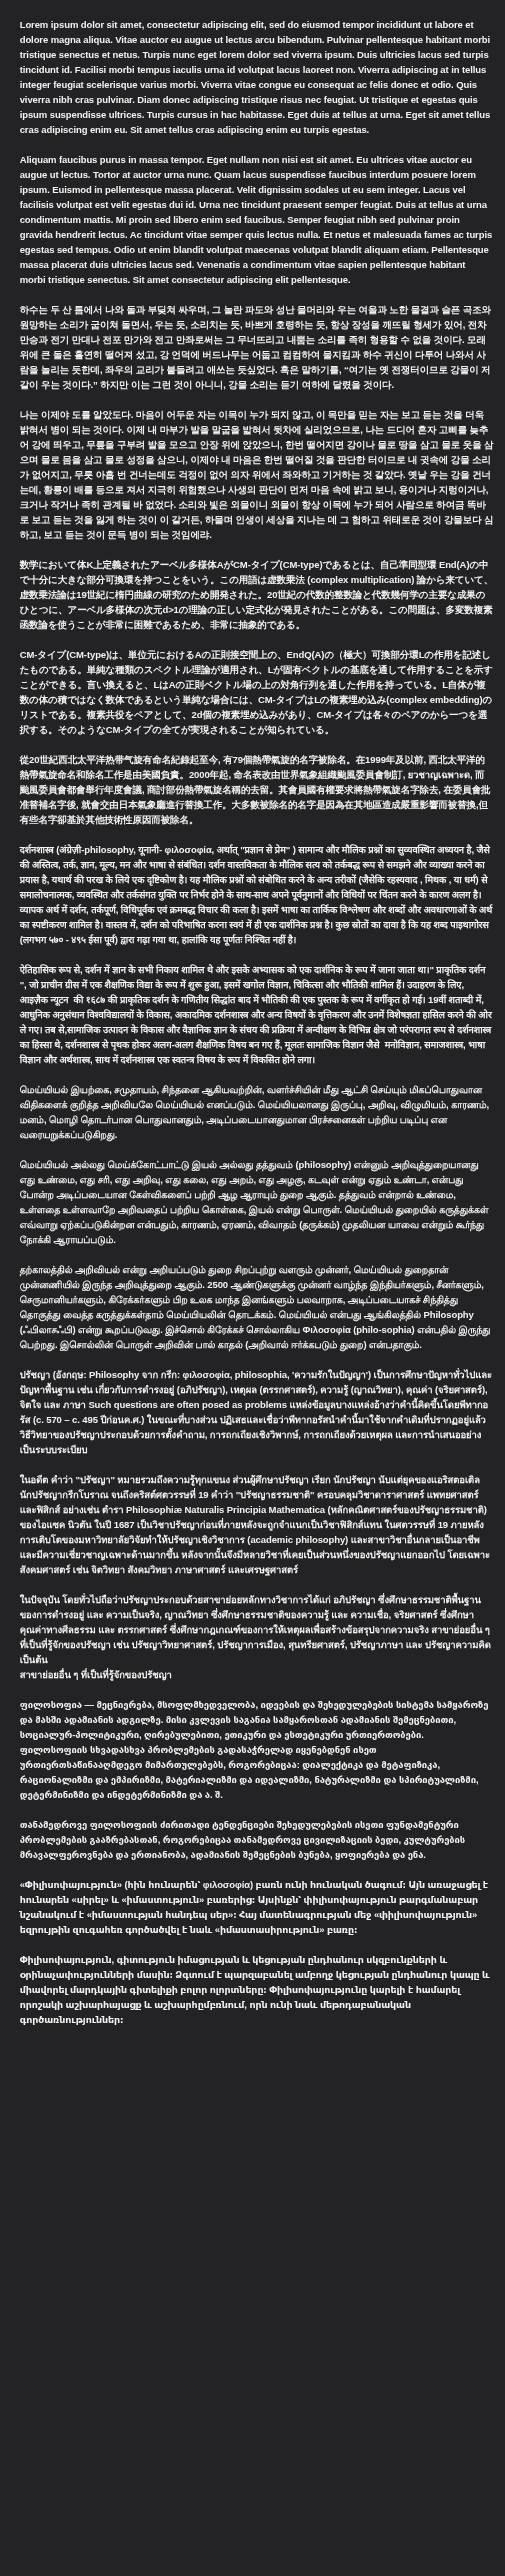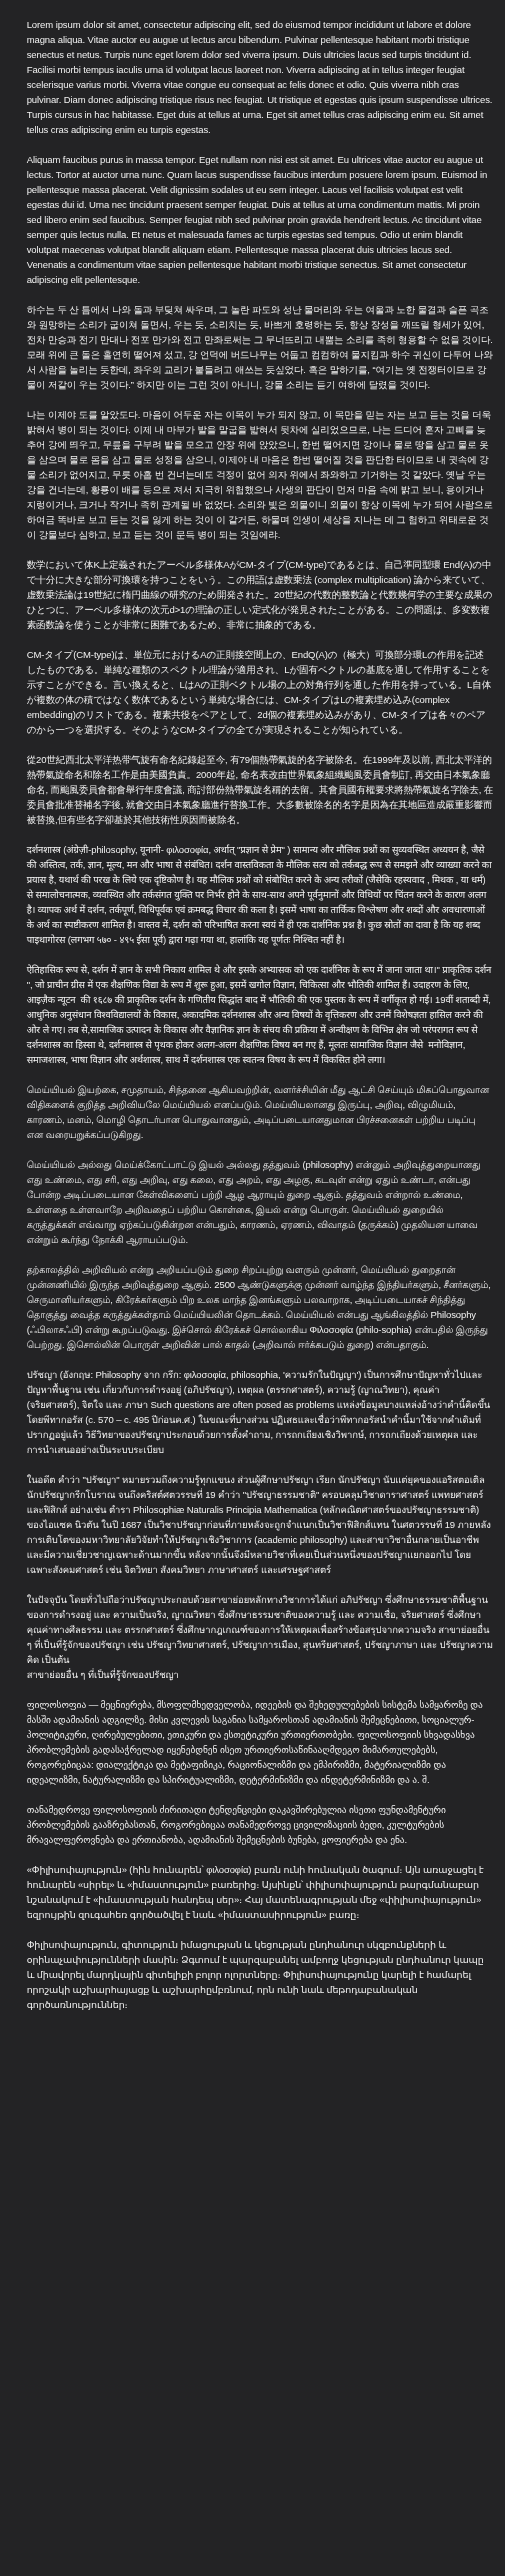--- a/index.html
+++ b/index.html
@@ -16,44 +16,45 @@
     color: #f2f2f2;
     font-family: "Liberation Sans", "DejaVu Sans", sans-serif;
     font-size: 9.5px;
     line-height: 15px;
     padding: 17px 11.4px 0 10.7px;
     overflow: hidden;
     letter-spacing: -0.1px;
     text-align: left;
   }
   .page p {
-    margin: 0 0 15px 16px;
+    margin: 0 0 15px 9px;
     white-space: pre-wrap;
     word-break: normal;
     overflow-wrap: break-word;
+    font-weight: bold;
   }
 </style>
 </head>
 <body>
 
 <main class="page">
   <p lang="en">Lorem ipsum dolor sit amet, consectetur adipiscing elit, sed do eiusmod tempor incididunt ut labore et dolore magna aliqua. Vitae auctor eu augue ut lectus arcu bibendum. Pulvinar pellentesque habitant morbi tristique senectus et netus. Turpis nunc eget lorem dolor sed viverra ipsum. Duis ultricies lacus sed turpis tincidunt id. Facilisi morbi tempus iaculis urna id volutpat lacus laoreet non. Viverra adipiscing at in tellus integer feugiat scelerisque varius morbi. Viverra vitae congue eu consequat ac felis donec et odio. Quis viverra nibh cras pulvinar. Diam donec adipiscing tristique risus nec feugiat. Ut tristique et egestas quis ipsum suspendisse ultrices. Turpis cursus in hac habitasse. Eget duis at tellus at urna. Eget sit amet tellus cras adipiscing enim eu. Sit amet tellus cras adipiscing enim eu turpis egestas.</p>
   <p lang="en">Aliquam faucibus purus in massa tempor. Eget nullam non nisi est sit amet. Eu ultrices vitae auctor eu augue ut lectus. Tortor at auctor urna nunc. Quam lacus suspendisse faucibus interdum posuere lorem ipsum. Euismod in pellentesque massa placerat. Velit dignissim sodales ut eu sem integer. Lacus vel facilisis volutpat est velit egestas dui id. Urna nec tincidunt praesent semper feugiat. Duis at tellus at urna condimentum mattis. Mi proin sed libero enim sed faucibus. Semper feugiat nibh sed pulvinar proin gravida hendrerit lectus. Ac tincidunt vitae semper quis lectus nulla. Et netus et malesuada fames ac turpis egestas sed tempus. Odio ut enim blandit volutpat maecenas volutpat blandit aliquam etiam. Pellentesque massa placerat duis ultricies lacus sed. Venenatis a condimentum vitae sapien pellentesque habitant morbi tristique senectus. Sit amet consectetur adipiscing elit pellentesque.</p>
   <p lang="ko">하수는 두 산 틈에서 나와 돌과 부딪쳐 싸우며, 그 놀란 파도와 성난 물머리와 우는 여울과 노한 물결과 슬픈 곡조와 원망하는 소리가 굽이쳐 돌면서, 우는 듯, 소리치는 듯, 바쁘게 호령하는 듯, 항상 장성을 깨뜨릴 형세가 있어, 전차 만승과 전기 만대나 전포 만가와 전고 만좌로써는 그 무너뜨리고 내뿜는 소리를 족히 형용할 수 없을 것이다. 모래 위에 큰 돌은 홀연히 떨어져 섰고, 강 언덕에 버드나무는 어둡고 컴컴하여 물지킴과 하수 귀신이 다투어 나와서 사람을 놀리는 듯한데, 좌우의 교리가 붙들려고 애쓰는 듯싶었다. 혹은 말하기를, “여기는 옛 전쟁터이므로 강물이 저같이 우는 것이다.” 하지만 이는 그런 것이 아니니, 강물 소리는 듣기 여하에 달렸을 것이다.</p>
   <p lang="ko">나는 이제야 도를 알았도다. 마음이 어두운 자는 이목이 누가 되지 않고, 이 목만을 믿는 자는 보고 듣는 것을 더욱 밝혀서 병이 되는 것이다. 이제 내 마부가 발을 말굽을 밟혀서 뒷차에 실리었으므로, 나는 드디어 혼자 고삐를 늦추어 강에 띄우고, 무릎을 구부려 발을 모으고 안장 위에 앉았으니, 한번 떨어지면 강이나 물로 땅을 삼고 물로 옷을 삼으며 물로 몸을 삼고 물로 성정을 삼으니, 이제야 내 마음은 한번 떨어질 것을 판단한 터이므로 내 귓속에 강물 소리가 없어지고, 무릇 아홉 번 건너는데도 걱정이 없어 의자 위에서 좌와하고 기거하는 것 같았다. 옛날 우는 강을 건너는데, 황룡이 배를 등으로 져서 지극히 위험했으나 사생의 판단이 먼저 마음 속에 밝고 보니, 용이거나 지렁이거나, 크거나 작거나 족히 관계될 바 없었다. 소리와 빛은 외물이니 외물이 항상 이목에 누가 되어 사람으로 하여금 똑바로 보고 듣는 것을 잃게 하는 것이 이 같거든, 하물며 인생이 세상을 지나는 데 그 험하고 위태로운 것이 강물보다 심하고, 보고 듣는 것이 문득 병이 되는 것임에랴.</p>
   <p lang="ja">数学において体K上定義されたアーベル多様体AがCM-タイプ(CM-type)であるとは、自己準同型環 End(A)の中で十分に大きな部分可換環を持つことをいう。この用語は虚数乗法 (complex multiplication) 論から来ていて、虚数乗法論は19世紀に楕円曲線の研究のため開発された。20世紀の代数的整数論と代数幾何学の主要な成果のひとつに、アーベル多様体の次元d&gt;1の理論の正しい定式化が発見されたことがある。この問題は、多変数複素函数論を使うことが非常に困難であるため、非常に抽象的である。</p>
   <p lang="ja">CM-タイプ(CM-type)は、単位元におけるAの正則接空間上の、EndQ(A)の（極大）可換部分環Lの作用を記述したものである。単純な種類のスペクトル理論が適用され、Lが固有ベクトルの基底を通して作用することを示すことができる。言い換えると、LはAの正則ベクトル場の上の対角行列を通した作用を持っている。L自体が複数の体の積ではなく数体であるという単純な場合には、CM-タイプはLの複素埋め込み(complex embedding)のリストである。複素共役をペアとして、2d個の複素埋め込みがあり、CM-タイプは各々のペアのから一つを選択する。そのようなCM-タイプの全てが実現されることが知られている。</p>
-  <p lang="zh-Hant">從20世紀西北太平洋热带气旋有命名紀錄起至今, 有79個熱帶氣旋的名字被除名。在1999年及以前, 西北太平洋的熱帶氣旋命名和除名工作是由美國負責。2000年起, 命名表改由世界氣象組織颱風委員會制訂, 再交由日本氣象廳命名, 而颱風委員會都會舉行年度會議, 商討部份熱帶氣旋名稱的去留。其會員國有權要求將熱帶氣旋名字除去, 在委員會批准替補名字後, 就會交由日本氣象廳進行替換工作。大多數被除名的名字是因為在其地區造成嚴重影響而被替換,但有些名字卻基於其他技術性原因而被除名。</p>
+  <p lang="zh-Hant">從20世紀西北太平洋热带气旋有命名紀錄起至今, 有79個熱帶氣旋的名字被除名。在1999年及以前, 西北太平洋的熱帶氣旋命名和除名工作是由美國負責。2000年起, 命名表改由世界氣象組織颱風委員會制訂, ยวชาญเฉพาะด, 而颱風委員會都會舉行年度會議, 商討部份熱帶氣旋名稱的去留。其會員國有權要求將熱帶氣旋名字除去, 在委員會批准替補名字後, 就會交由日本氣象廳進行替換工作。大多數被除名的名字是因為在其地區造成嚴重影響而被替換,但有些名字卻基於其他技術性原因而被除名。</p>
   <p lang="hi">दर्शनशास्त्र (अंग्रेज़ी-philosophy, यूनानी- φιλοσοφία, अर्थात् "प्रज्ञान से प्रेम" ) सामान्य और मौलिक प्रश्नों का सुव्यवस्थित अध्ययन है, जैसे की अस्तित्व, तर्क, ज्ञान, मूल्य, मन और भाषा से संबंधित। दर्शन वास्तविकता के मौलिक सत्य को तर्कबद्ध रूप से समझने और व्याख्या करने का प्रयास है, यथार्थ की परख के लिये एक दृष्टिकोण है। यह मौलिक प्रश्नों को संबोधित करने के अन्य तरीकों (जैसेकि रहस्यवाद , मिथक , या धर्म) से समालोचनात्मक, व्यवस्थित और तर्कसंगत युक्ति पर निर्भर होने के साथ-साथ अपने पूर्वनुमानों और विधियों पर चिंतन करने के कारण अलग है। व्यापक अर्थ में दर्शन, तर्कपूर्ण, विधिपूर्वक एवं क्रमबद्ध विचार की कला है। इसमें भाषा का तार्किक विश्लेषण और शब्दों और अवधारणाओं के अर्थ का स्पष्टीकरण शामिल है। वास्तव में, दर्शन को परिभाषित करना स्वयं में ही एक दार्शनिक प्रश्न है। कुछ स्रोतों का दावा है कि यह शब्द पाइथागोरस (लगभग ५७० - ४९५ ईसा पूर्व) द्वारा गढ़ा गया था, हालांकि यह पूर्णतः निश्चित नहीं है।</p>
   <p lang="hi">ऐतिहासिक रूप से, दर्शन में ज्ञान के सभी निकाय शामिल थे और इसके अभ्यासक को एक दार्शनिक के रूप में जाना जाता था।" प्राकृतिक दर्शन ", जो प्राचीन ग्रीस में एक शैक्षणिक विद्या के रूप में शुरू हुआ, इसमें खगोल विज्ञान, चिकित्सा और भौतिकी शामिल हैं। उदाहरण के लिए, आइज़ैक न्यूटन  की १६८७ की प्राकृतिक दर्शन के गणितीय सिद्धांत बाद में भौतिकी की एक पुस्तक के रूप में वर्गीकृत हो गई। 19वीं शताब्दी में, आधुनिक अनुसंधान विश्वविद्यालयों के विकास, अकादमिक दर्शनशास्त्र और अन्य विषयों के वृत्तिकरण और उनमें विशेषज्ञता हासिल करने की ओर ले गए। तब से,सामाजिक उत्पादन के विकास और वैज्ञानिक ज्ञान के संचय की प्रक्रिया में अन्वीक्षण के विभिन्न क्षेत्र जो परंपरागत रूप से दर्शनशास्त्र का हिस्सा थे, दर्शनशास्त्र से पृथक होकर अलग-अलग शैक्षणिक विषय बन गए हैं, मूलतः सामाजिक विज्ञान जैसे  मनोविज्ञान, समाजशास्त्र, भाषा विज्ञान और अर्थशास्त्र, साथ में दर्शनशास्त्र एक स्वतन्त्र विषय के रूप में विकसित होने लगा।</p>
   <p lang="ta">மெய்யியல் இயற்கை, சமுதாயம், சிந்தனை ஆகியவற்றின், வளர்ச்சியின் மீது ஆட்சி செய்யும் மிகப்பொதுவான விதிகளைக் குறித்த அறிவியலே மெய்யியல் எனப்படும். மெய்யியலானது இருப்பு, அறிவு, விழுமியம், காரணம், மனம், மொழி தொடர்பான பொதுவானதும், அடிப்படையானதுமான பிரச்சனைகள் பற்றிய படிப்பு என வரையறுக்கப்படுகிறது.</p>
   <p lang="ta">மெய்யியல் அல்லது மெய்க்கோட்பாட்டு இயல் அல்லது தத்துவம் (philosophy) என்னும் அறிவுத்துறையானது எது உண்மை, எது சரி, எது அறிவு, எது கலை, எது அறம், எது அழகு, கடவுள் என்று ஏதும் உண்டா, என்பது போன்ற அடிப்படையான கேள்விகளைப் பற்றி ஆழ ஆராயும் துறை ஆகும். தத்துவம் என்றால் உண்மை, உள்ளதை உள்ளவாறே அறிவதைப் பற்றிய கொள்கை, இயல் என்று பொருள். மெய்யியல் துறையில் கருத்துக்கள் எவ்வாறு ஏற்கப்படுகின்றன என்பதும், காரணம், ஏரணம், விவாதம் (தருக்கம்) முதலியன யாவை என்றும் கூர்ந்து நோக்கி ஆராயப்படும்.</p>
   <p lang="ta">தற்காலத்தில் அறிவியல் என்று அறியப்படும் துறை சிறப்புற்று வளரும் முன்னர், மெய்யியல் துறைதான் முன்னணியில் இருந்த அறிவுத்துறை ஆகும். 2500 ஆண்டுகளுக்கு முன்னர் வாழ்ந்த இந்தியர்களும், சீனர்களும், செருமானியர்களும், கிரேக்கர்களும் பிற உலக மாந்த இனங்களும் பலவாறாக, அடிப்படையாகச் சிந்தித்து தொகுத்து வைத்த கருத்துக்கள்தாம் மெய்யியலின் தொடக்கம். மெய்யியல் என்பது ஆங்கிலத்தில் Philosophy (ஃபிலாசஃபி) என்று கூறப்படுவது. இச்சொல் கிரேக்கச் சொல்லாகிய Φιλοσοφία (philo-sophia) என்பதில் இருந்து பெற்றது. இசொல்லின் பொருள் அறிவின் பால் காதல் (அறிவால் ஈர்க்கபடும் துறை) என்பதாகும்.</p>
   <p lang="th">ปรัชญา (อังกฤษ: Philosophy จาก กรีก: φιλοσοφία, philosophia, 'ความรักในปัญญา') เป็นการศึกษาปัญหาทั่วไปและปัญหาพื้นฐาน เช่น เกี่ยวกับการดำรงอยู่ (อภิปรัชญา), เหตุผล (ตรรกศาสตร์), ความรู้ (ญาณวิทยา), คุณค่า (จริยศาสตร์), จิตใจ และ ภาษา Such questions are often posed as problems แหล่งข้อมูลบางแหล่งอ้างว่าคำนี้คิดขึ้นโดยพีทากอรัส (c. 570 – c. 495 ปีก่อนค.ศ.) ในขณะที่บางส่วน ปฏิเสธและเชื่อว่าพีทากอรัสนำคำนี้มาใช้จากคำเดิมที่ปรากฏอยู่แล้ว วิธีวิทยาของปรัชญาประกอบด้วยการตั้งคำถาม, การถกเถียงเชิงวิพากษ์, การถกเถียงด้วยเหตุผล และการนำเสนออย่างเป็นระบบระเบียบ</p>
   <p lang="th">ในอดีต คำว่า "ปรัชญา" หมายรวมถึงความรู้ทุกแขนง ส่วนผู้ศึกษาปรัชญา เรียก นักปรัชญา นับแต่ยุคของแอริสตอเติล นักปรัชญากรีกโบราณ จนถึงคริสต์ศตวรรษที่ 19 คำว่า "ปรัชญาธรรมชาติ" ครอบคลุมวิชาดาราศาสตร์ แพทยศาสตร์และฟิสิกส์ อย่างเช่น ตำรา Philosophiæ Naturalis Principia Mathematica (หลักคณิตศาสตร์ของปรัชญาธรรมชาติ) ของไอแซค นิวตัน ในปี 1687 เป็นวิชาปรัชญาก่อนที่ภายหลังจะถูกจำแนกเป็นวิชาฟิสิกส์แทน ในศตวรรษที่ 19 ภายหลังการเติบโตของมหาวิทยาลัยวิจัยทำให้ปรัชญาเชิงวิชาการ (academic philosophy) และสาขาวิชาอื่นกลายเป็นอาชีพและมีความเชี่ยวชาญเฉพาะด้านมากขึ้น หลังจากนั้นจึงมีหลายวิชาที่เคยเป็นส่วนหนึ่งของปรัชญาแยกออกไป โดยเฉพาะสังคมศาสตร์ เช่น จิตวิทยา สังคมวิทยา ภาษาศาสตร์ และเศรษฐศาสตร์</p>
   <p lang="th">ในปัจจุบัน โดยทั่วไปถือว่าปรัชญาประกอบด้วยสาขาย่อยหลักทางวิชาการได้แก่ อภิปรัชญา ซึ่งศึกษาธรรมชาติพื้นฐานของการดำรงอยู่ และ ความเป็นจริง, ญาณวิทยา ซึ่งศึกษาธรรมชาติของความรู้ และ ความเชื่อ, จริยศาสตร์ ซึ่งศึกษาคุณค่าทางศีลธรรม และ ตรรกศาสตร์ ซึ่งศึกษากฎเกณฑ์ของการให้เหตุผลเพื่อสร้างข้อสรุปจากความจริง สาขาย่อยอื่น ๆ ที่เป็นที่รู้จักของปรัชญา เช่น ปรัชญาวิทยาศาสตร์, ปรัชญาการเมือง, สุนทรียศาสตร์, ปรัชญาภาษา และ ปรัชญาความคิด เป็นต้น
 สาขาย่อยอื่น ๆ ที่เป็นที่รู้จักของปรัชญา</p>
   <p lang="ka">ფილოსოფია — მეცნიერება, მსოფლმხედველობა, იდეების და შეხედულებების სისტემა სამყაროზე და მასში ადამიანის ადგილზე. მისი კვლევის საგანია სამყაროსთან ადამიანის შემეცნებითი, სოციალურ-პოლიტიკური, ღირებულებითი, ეთიკური და ესთეტიკური ურთიერთობები. ფილოსოფიის სხვადასხვა პრობლემების გადასაჭრელად იყენებდნენ ისეთ ურთიერთსაწინააღმდეგო მიმართულებებს, როგორებიცაა: დიალექტიკა და მეტაფიზიკა, რაციონალიზმი და ემპირიზმი, მატერიალიზმი და იდეალიზმი, ნატურალიზმი და სპირიტუალიზმი, დეტერმინიზმი და ინდეტერმინიზმი და ა. შ.</p>
-  <p lang="ka">თანამედროვე ფილოსოფიის ძირითადი ტენდენციები დაკავშირებულია ისეთი ფუნდამენტური პრობლემების გააზრებასთან, როგორებიცაა თანამედროვე ცივილიზაციის ბედი, კულტურების მრავალფეროვნება და ერთიანობა, ადამიანის შემეცნების ბუნება, ყოფიერება და ენა.</p>
+  <p lang="ka">თანამედროვე ფილოსოფიის ძირითადი ტენდენციები შეხედულებების ისეთი ფუნდამენტური პრობლემების გააზრებასთან, როგორებიცაა თანამედროვე ცივილიზაციის ბედი, კულტურების მრავალფეროვნება და ერთიანობა, ადამიანის შემეცნების ბუნება, ყოფიერება და ენა.</p>
   <p lang="hy">«Փիլիսոփայություն» (հին հունարեն՝ φιλοσοφία) բառն ունի հունական ծագում։ Այն առաջացել է հունարեն «սիրել» և «իմաստություն» բառերից։ Այսինքն՝ փիլիսոփայություն թարգմանաբար նշանակում է «իմաստության հանդեպ սեր»։ Հայ մատենագրության մեջ «փիլիսոփայություն» եզրույթին զուգահեռ գործածվել է նաև «իմաստասիրություն» բառը։</p>
   <p lang="hy">Փիլիսոփայություն, գիտություն իմացության և կեցության ընդհանուր սկզբունքների և օրինաչափությունների մասին։ Ձգտում է պարզաբանել ամբողջ կեցության ընդհանուր կապը և միավորել մարդկային գիտելիքի բոլոր ոլորտները։ Փիլիսոփայությունը կարելի է համարել որոշակի աշխարհայացք և աշխարհըմբռնում, որն ունի նաև մեթոդաբանական գործառնություններ։</p>
 </main>
 
 
 </body></html>

